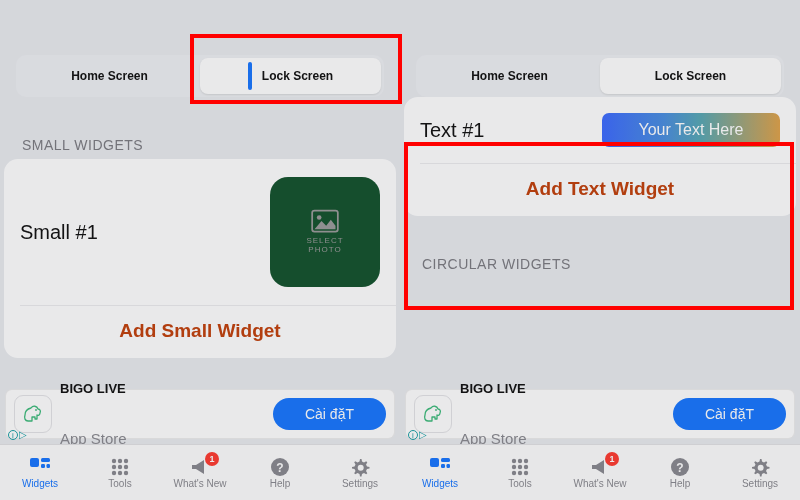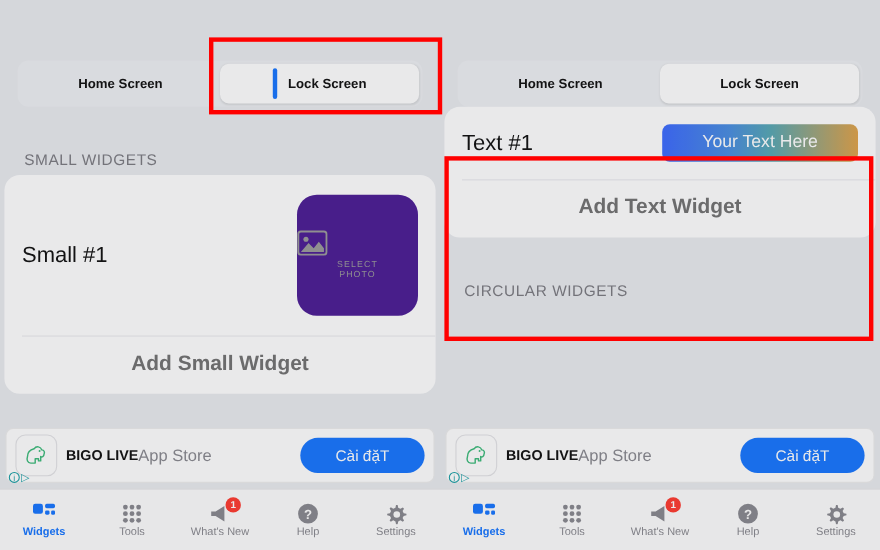--- a/index.html
+++ b/index.html
@@ -13,43 +13,43 @@
   .seg .blue-edge { width: 4px; height: 28px; background: #1877ff; border-radius: 2px; margin-right: 10px; }
 
   .section-label { margin: 40px 22px 6px 22px; font-size: 14px; letter-spacing: .5px; color: #7c7c82; text-transform: uppercase; }
 
   .card { background: #fff; border-radius: 14px; margin: 0 4px; padding: 0; overflow: hidden; }
   .row { display: flex; align-items: center; padding: 18px 16px; }
   .row + .row-div { height: 1px; background: #ececef; margin-left: 16px; }
   .row-name { font-size: 20px; color: #111; }
 
   
-  .thumb { width: 110px; height: 110px; margin-left: auto; background: #4c1d95; border-radius: 18px; display: flex; flex-direction: column; justify-content: center; color: #9b9b9b; }
+  .thumb { width: 110px; height: 110px; margin-left: auto; background: #14532d; border-radius: 18px; display: flex; flex-direction: column; align-items: center; justify-content: center; color: #9b9b9b; }
   .thumb svg { width: 28px; height: 24px; }
   .thumb-caption { font-size: 8px; letter-spacing: 1px; text-align: center; margin-top: 4px; line-height: 1.1; }
 
-  .add-link { text-align: center; font-size: 19px; font-weight: 600; color: #737373; padding: 14px 0 16px 0; cursor: pointer; }
+  .add-link { text-align: center; font-size: 19px; font-weight: 600; color: #c2410c; padding: 14px 0 16px 0; cursor: pointer; }
 
   
   .grad-btn { margin-left: auto; width: 178px; height: 34px; border-radius: 7px; display: flex; align-items: center; justify-content: center; color: #fff; font-size: 16px; font-weight: 500; background: linear-gradient(90deg,#3d6bff 0%,#4a8fe0 35%,#57a8b5 55%,#e0a34a 100%); }
 
   
   .ad { position: absolute; left: 6px; right: 6px; bottom: 62px; height: 48px; background: #fff; border-radius: 6px; display: flex; align-items: center; padding: 4px 8px; box-shadow: 0 0 0 1px #eee; }
   .ad-ico { width: 38px; height: 38px; border: 1px solid #e4e4e7; border-radius: 9px; display:flex; align-items:center; justify-content:center; }
-  .ad-txt { display: flex; flex-direction: row; margin-left: 8px; }
+  .ad-txt { display: flex; flex-direction: column; margin-left: 8px; gap: 34px; }
   .ad-title { font-size: 13px; font-weight: 700; color: #111; }
   .ad-sub { font-size: 15px; color: #8a8a90; }
   .ad-btn { margin-left: auto; background: #1877ff; color: #fff; font-size: 14px; font-weight: 500; border-radius: 18px; padding: 8px 32px; cursor: pointer; }
   .ad-mark { position: absolute; left: 2px; bottom: -2px; font-size: 10px; color: #1aa0a6; }
   .ad-mark .i { display:inline-block; width:10px; height:10px; border:1px solid #1aa0a6; border-radius:50%; font-size:8px; line-height:9px; text-align:center; margin-right:1px; }
 
   
   .tabbar { position: absolute; left: 0; right: 0; bottom: 0; height: 56px; background: #fdfdfd; border-top: 1px solid #e2e2e5; display: flex; }
   .tab { flex: 1; display: flex; flex-direction: column; align-items: center; justify-content: center; font-size: 10px; color: #8a8a90; cursor: pointer; }
-  .tab.active { color: #1877ff; font-weight: bold; }
+  .tab.active { color: #1877ff; }
   .tab .ic { height: 22px; display:flex; align-items:center; justify-content:center; position:relative; }
   .tab .badge { position:absolute; top:-4px; right:-8px; background:#ff3b30; color:#fff; font-size:9px; font-weight:700; width:14px; height:14px; border-radius:50%; display:flex; align-items:center; justify-content:center; }
 
   
   .hi { position: absolute; border: 4px solid #ff0000; pointer-events: none; }
 
   
   .dim { position:absolute; inset:0; background:rgba(40,40,50,0.10); pointer-events:none; }
 </style>
 </head>

